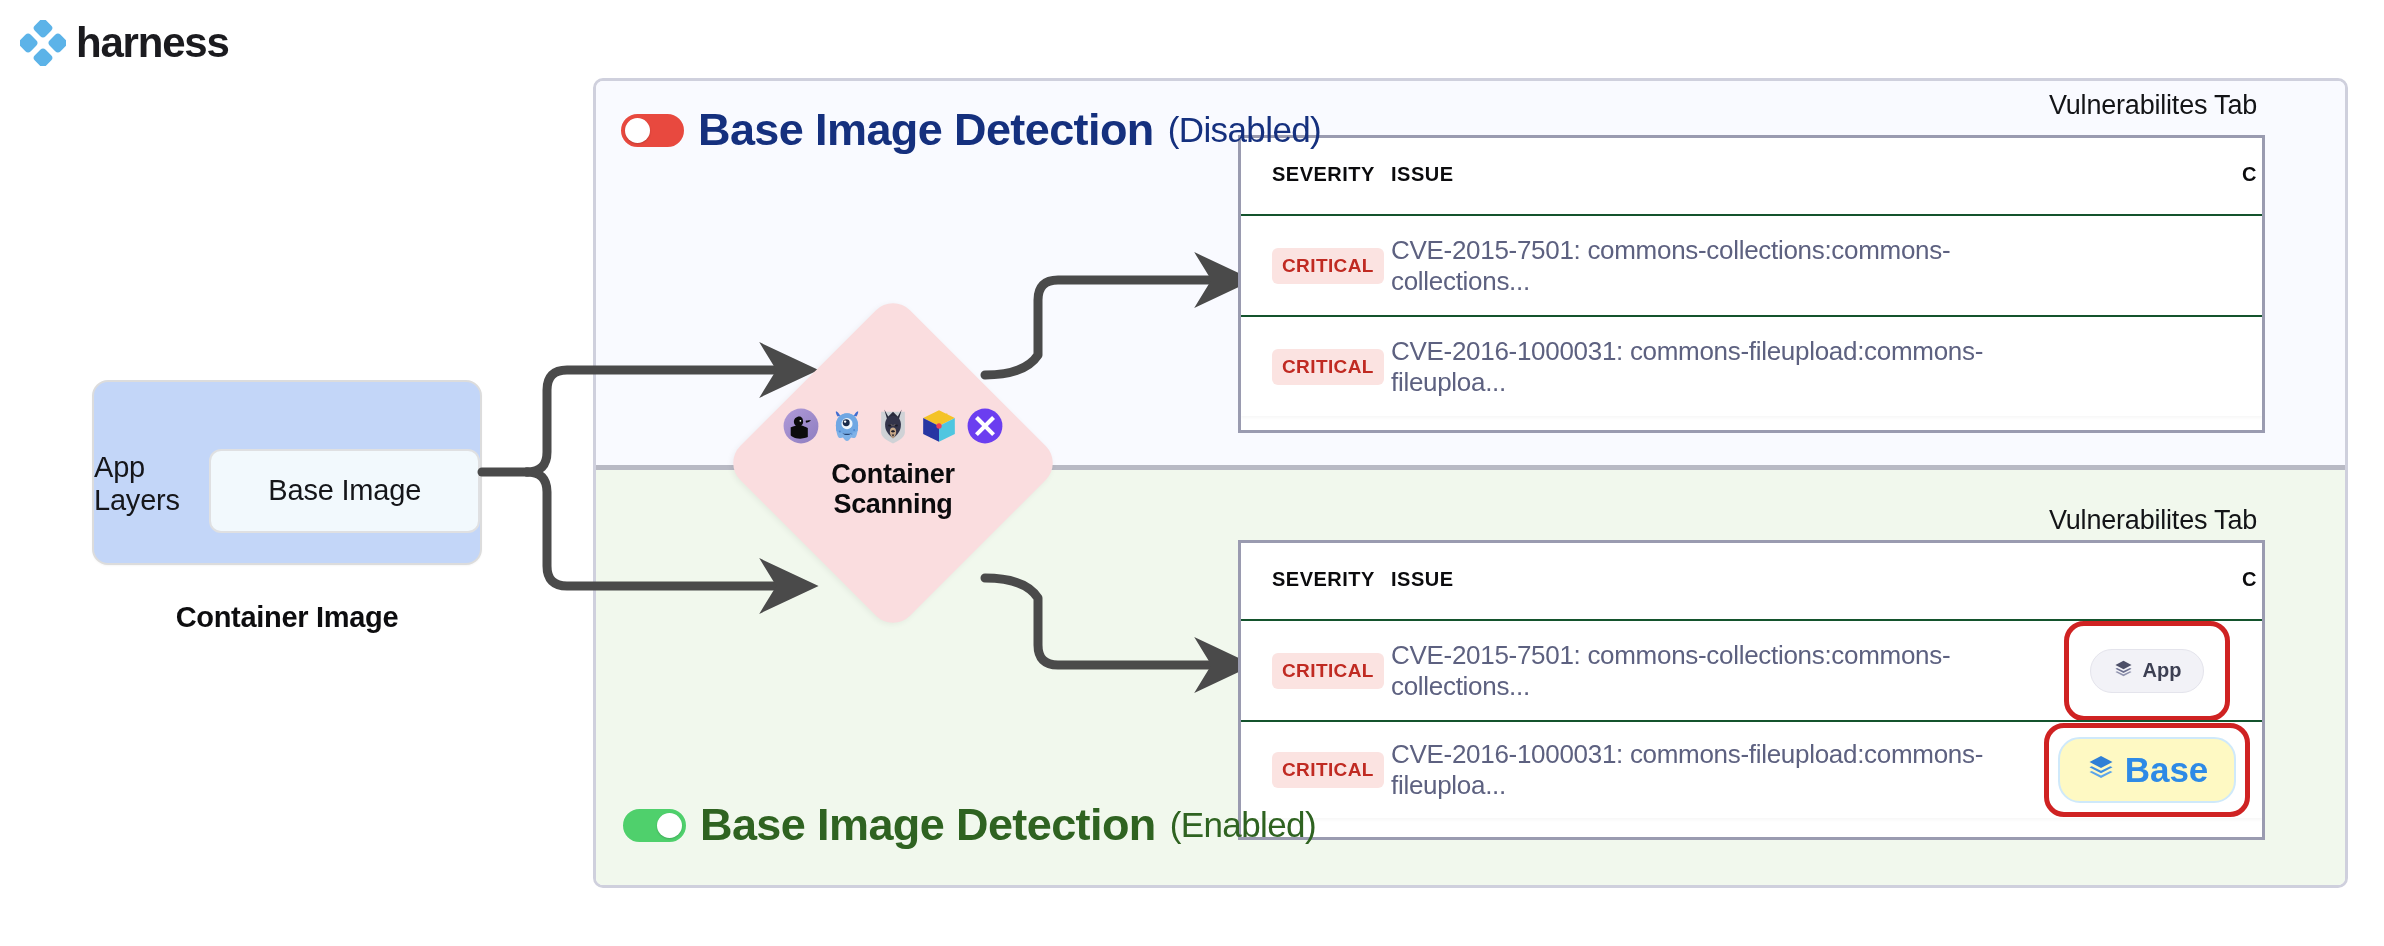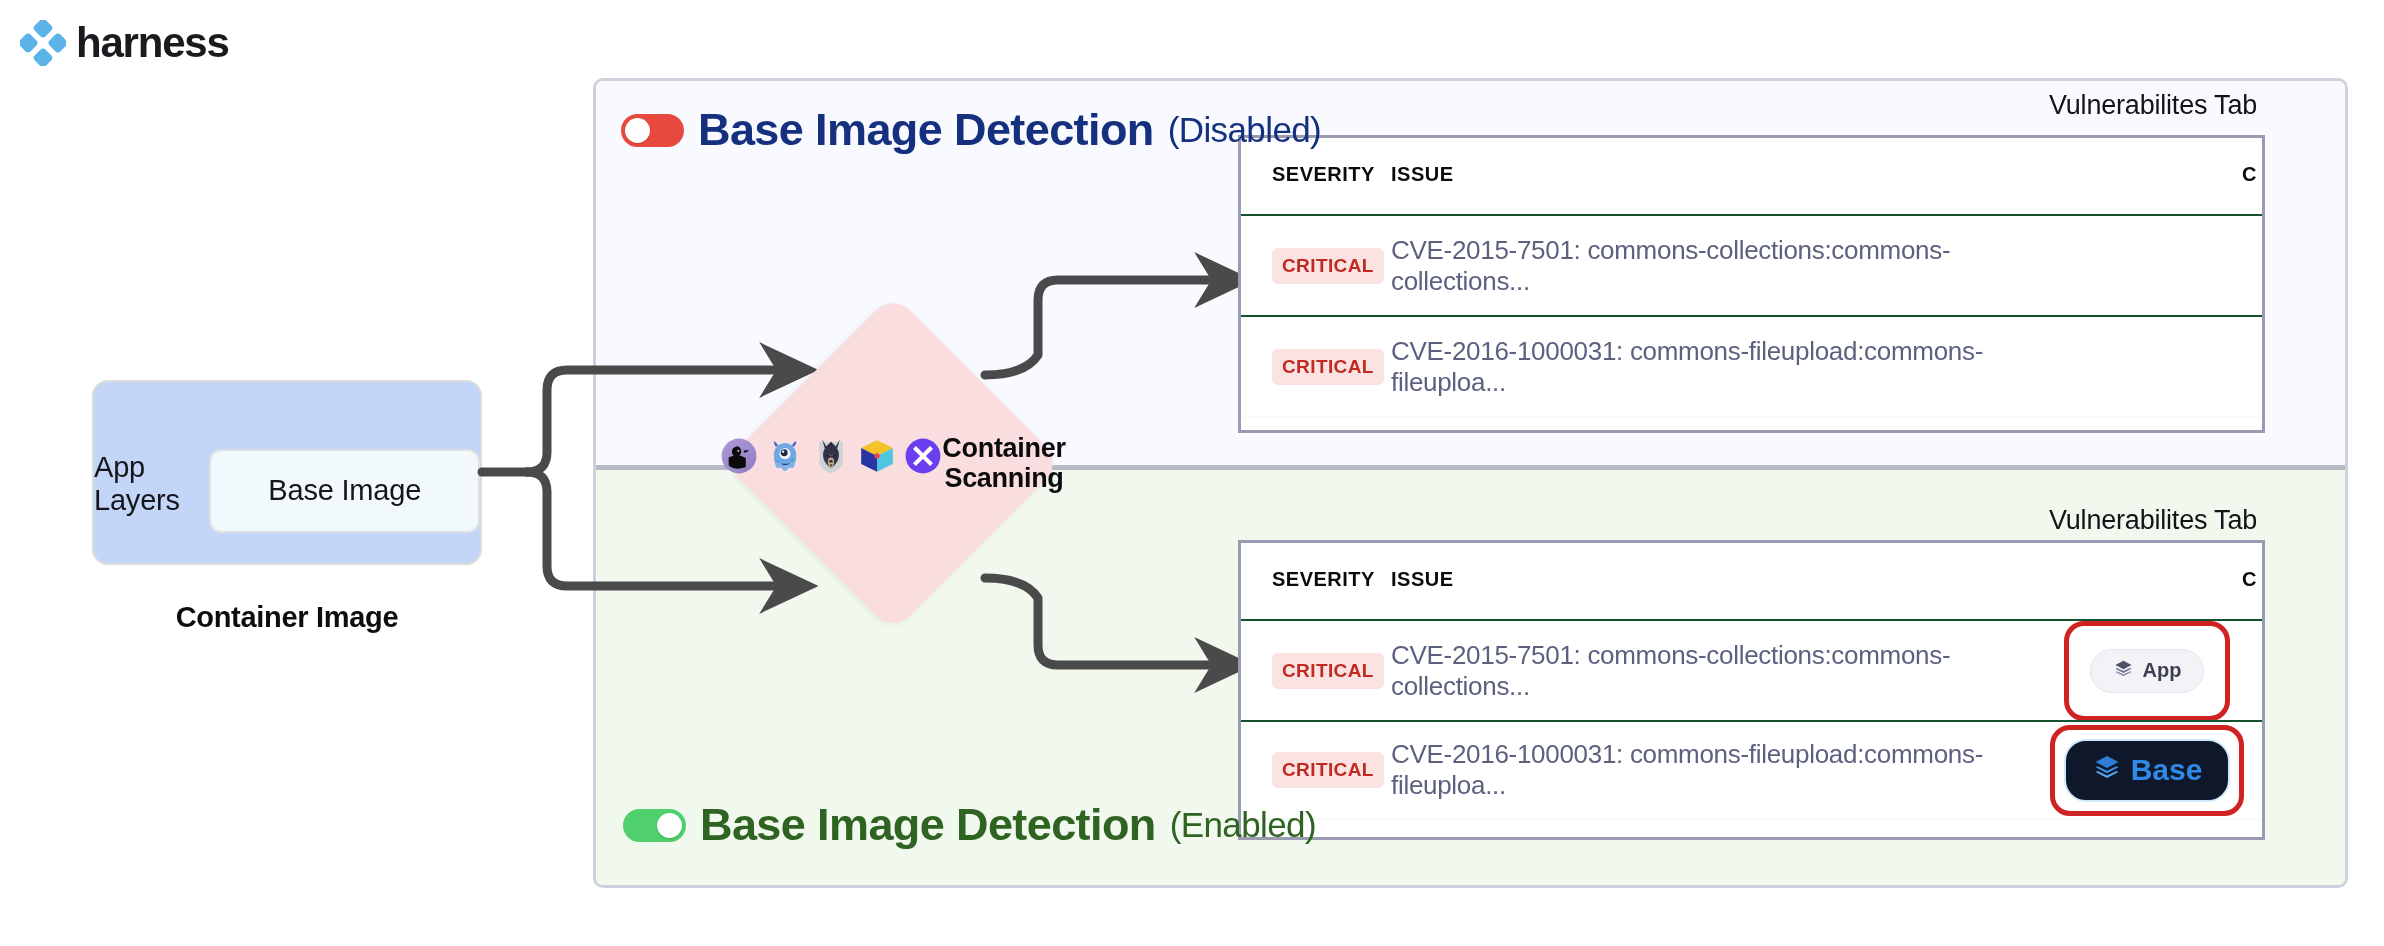--- a/index.html
+++ b/index.html
@@ -84,32 +84,32 @@
   .layer-cell { width:230px; display:flex; align-items:center; justify-content:center; }
 
   .layer-wrap { position:relative; display:inline-flex; align-items:center; justify-content:center; }
   .layer-highlight { position:absolute; border:5px solid #cf2222; border-radius:20px; }
   .chip {
     display:inline-flex; align-items:center; gap:9px; border-radius:22px;
     font-weight:700; white-space:nowrap;
   }
   .chip.app { background:#f2f2f7; border:1px solid #e4e4ec; color:#3c3f52;
               font-size:20px; padding:8px 22px; }
-  .chip.base { background:#0f172a; border:2px solid #cfe9fa; color:#2e8ae6;
-               font-size:30px; padding:11px 26px; font-weight:700; }
+  .chip.base { background:#fef9c3; border:2px solid #cfe9fa; color:#2e8ae6;
+               font-size:35px; padding:11px 26px; font-weight:700; }
 
   
   .diamond-wrap { position:absolute; left:723px; top:293px; width:340px; height:340px; z-index:8; }
   .diamond {
     position:absolute; left:50%; top:50%; width:240px; height:240px;
     margin:-120px 0 0 -120px; background:#fadddf; border-radius:24px;
     transform:rotate(45deg); box-shadow:0 2px 6px rgba(0,0,0,.06);
   }
   .diamond-content { position:absolute; left:0; top:0; width:100%; height:100%;
-                     display:flex; flex-direction:row; align-items:center; justify-content:center; }
+                     display:flex; flex-direction:column; align-items:center; justify-content:center; }
   .scanner-icons { display:flex; align-items:center; gap:8px; margin-bottom:14px; }
   .scanner-icons svg { width:38px; height:38px; display:block; }
   .diamond-label { text-align:center; font-size:27px; font-weight:700; color:#0b0b0d;
                    line-height:1.12; letter-spacing:-.3px; }
 
   
   .connectors { position:absolute; left:0; top:0; width:2384px; height:946px;
                 pointer-events:none; z-index:4; }
 </style>
 </head>

